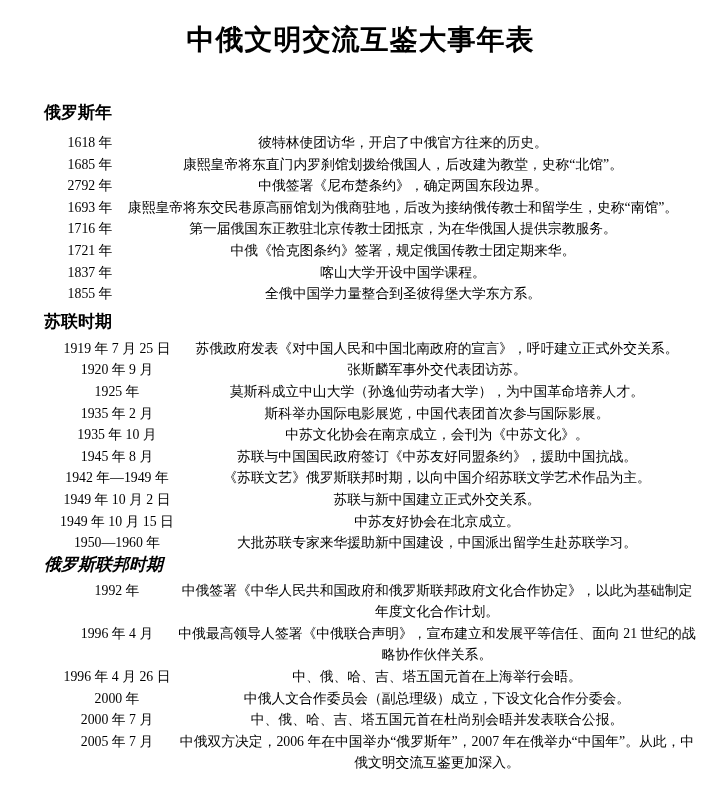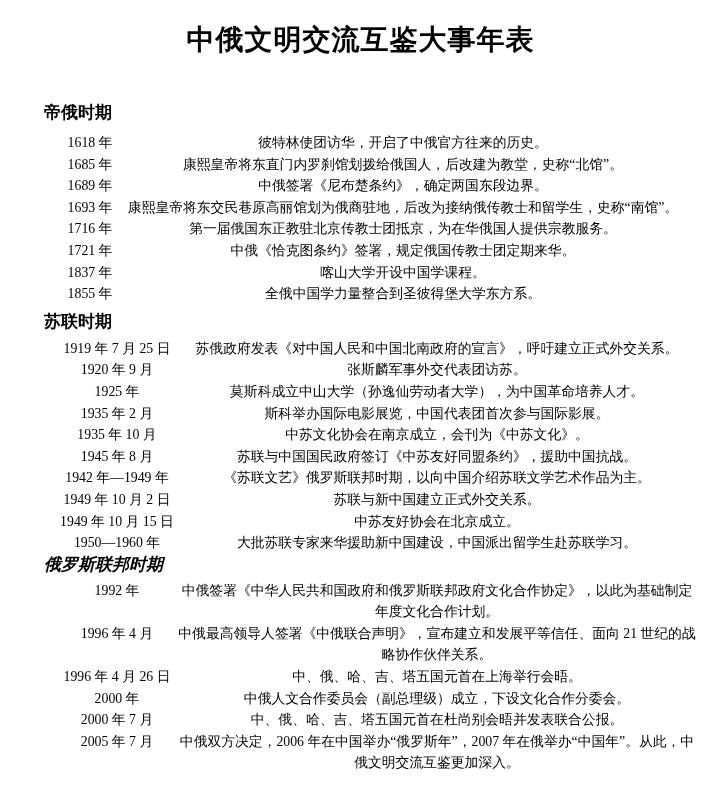--- a/index.html
+++ b/index.html
@@ -45,32 +45,32 @@
   .row .event { display: block; }
   .sec-1 .row .event { width: 560px; }
   .sec-2 .row .event, .sec-3 .row .event { width: 520px; }
 </style>
 </head>
 <body>
 
 <h1 class="page-title">中俄文明交流互鉴大事年表</h1>
 
 <section class="sec-1">
-  <h2 class="section-heading mt-first">帝俄时期</h2>
+  <h2 class="section-heading mt-first">俄罗斯年</h2>
   <div class="rows">
     <div class="row">
       <span class="date">1618 年</span>
       <span class="event">彼特林使团访华，开启了中俄官方往来的历史。</span>
     </div>
     <div class="row">
       <span class="date">1685 年</span>
       <span class="event">康熙皇帝将东直门内罗刹馆划拨给俄国人，后改建为教堂，史称“北馆”。</span>
     </div>
     <div class="row">
-      <span class="date">1689 年</span>
+      <span class="date">2792 年</span>
       <span class="event">中俄签署《尼布楚条约》，确定两国东段边界。</span>
     </div>
     <div class="row">
       <span class="date">1693 年</span>
       <span class="event">康熙皇帝将东交民巷原高丽馆划为俄商驻地，后改为接纳俄传教士和留学生，史称“南馆”。</span>
     </div>
     <div class="row">
       <span class="date">1716 年</span>
       <span class="event">第一届俄国东正教驻北京传教士团抵京，为在华俄国人提供宗教服务。</span>
     </div>

